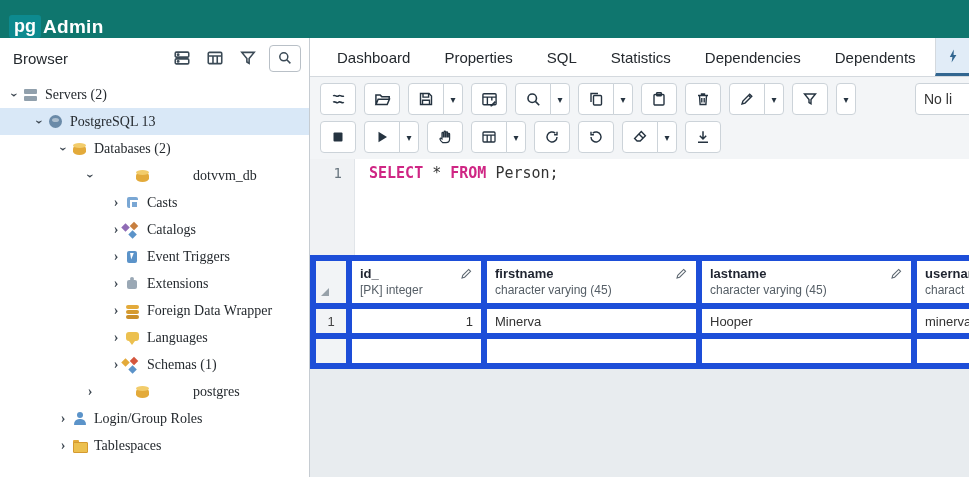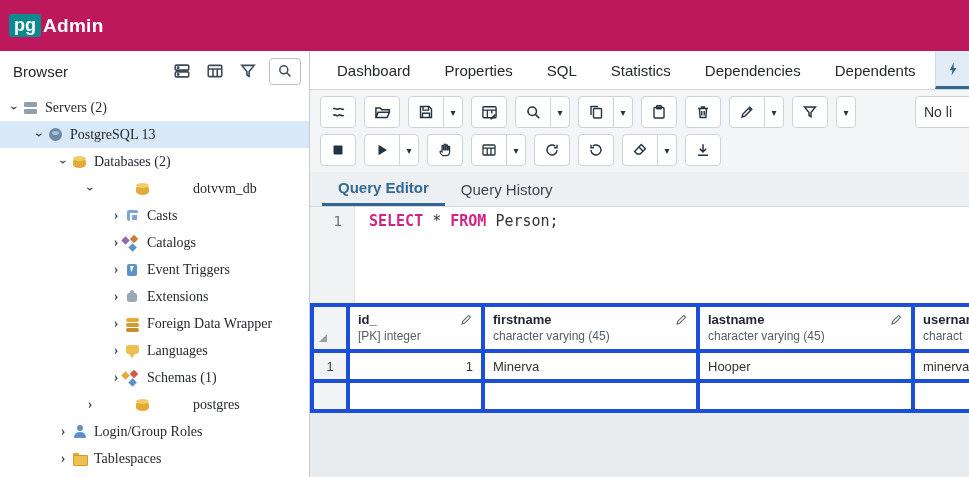--- a/index.html
+++ b/index.html
@@ -1,21 +1,21 @@
 <!DOCTYPE html>
 <html><head>
 <meta charset="utf-8">
 <style>
   * { margin:0; padding:0; box-sizing:border-box; }
   html,body { background:#fff; }
   body { font-family:"Liberation Sans", sans-serif; }
   .app { width:969px; height:477px; overflow:hidden; background:#fff; position:relative; }
 
   
-  .topbar { height:51px; background:#be185d; display:flex; align-items:center; padding-left:9px; }
+  .topbar { height:38px; background:#0f766e; display:flex; align-items:flex-end; padding-left:9px; }
   .logo { display:flex; align-items:center; }
   .logo-pg { background:#0d8a8f; color:#fff; font-weight:bold; font-size:18px; padding:2px 5px 3px; border-radius:3px; line-height:1; }
   .logo-admin { color:#fff; font-weight:bold; font-size:19px; margin-left:2px; letter-spacing:.3px; }
 
   .content { display:flex; height:439px; }
 
   
   .sidebar { width:310px; flex:none; border-right:1px solid #c6ccd2; display:flex; flex-direction:column; background:#fff; }
   .browser-header { height:40px; display:flex; align-items:center; justify-content:space-between; padding:0 8px 0 13px; }
   .browser-title { font-size:15px; color:#24292e; }
@@ -80,21 +80,21 @@
   .stab.active { color:#316a94; border-bottom:3px solid #326690; font-weight:bold; }
 
   .editor { height:96px; flex:none; display:flex; background:#fff; }
   .gutter { width:45px; flex:none; background:#f0f2f4; border-right:1px solid #e1e5e9; text-align:right; padding:6px 12px 0 0; font-family:"DejaVu Sans Mono", monospace; font-size:14px; color:#69767f; }
   .code { flex:1; padding:5px 0 0 14px; font-family:"DejaVu Sans Mono", monospace; font-size:15px; color:#333; white-space:pre; }
   .tok.kw { color:#cf2684; font-weight:bold; }
 
   .outwrap { flex:1; min-height:0; display:flex; flex-direction:column; background:#e8ecef; }
   .grid-scroller { overflow:hidden; background:#e8ecef; flex:1; }
   table.grid { border-collapse:collapse; table-layout:fixed; width:761px; background:#fff; }
-  table.grid th, table.grid td { border:4px solid #1d4ed8; font-weight:normal; }
+  table.grid th, table.grid td { border:6px solid #1d4ed8; font-weight:normal; }
   th.hcell { background:#fff; padding:5px 8px 6px; vertical-align:top; text-align:left; cursor:pointer; }
   .h1 { display:flex; align-items:center; justify-content:space-between; }
   .cname { font-weight:bold; font-size:13px; color:#1f2430; }
   .h2 { font-size:12px; color:#555e66; margin-top:2px; white-space:nowrap; overflow:hidden; }
   th.corner { background:#f2f4f6; position:relative; cursor:pointer; }
   th.corner .tri { position:absolute; left:5px; bottom:7px; width:0; height:0; border-left:8px solid transparent; border-bottom:8px solid #97a1a9; }
   td.rownum { background:#f2f4f6; text-align:center; font-size:13px; color:#444; height:30px; cursor:pointer; }
   td.cell { background:#fff; padding:0 8px; font-size:13px; color:#333; height:30px; white-space:nowrap; overflow:hidden; cursor:pointer; }
   td.cell.num { text-align:right; }
 </style>
@@ -401,24 +401,20 @@
           <div class="group">
             <span class="tb">
               <svg width="16" height="16" viewBox="0 0 16 16" fill="none" stroke="#253340" stroke-width="1.5">
                   <path d="M8 2.2v7.6M4.8 6.8L8 10l3.2-3.2M3 13.2h10"></path>
                 </svg>
             </span>
           </div>
         </div>
       </div>
 
-      <div class="subtabs">
-        <div class="stab active">Query Editor</div>
-        <div class="stab">Query History</div>
-      </div>
 
       <div class="editor">
         <div class="gutter">
           <span>1</span>
         </div>
         <div class="code"><span class="tok kw">SELECT</span><span class="tok"> * </span><span class="tok kw">FROM</span><span class="tok"> Person;</span></div>
       </div>
 
 
       <div class="outwrap">

